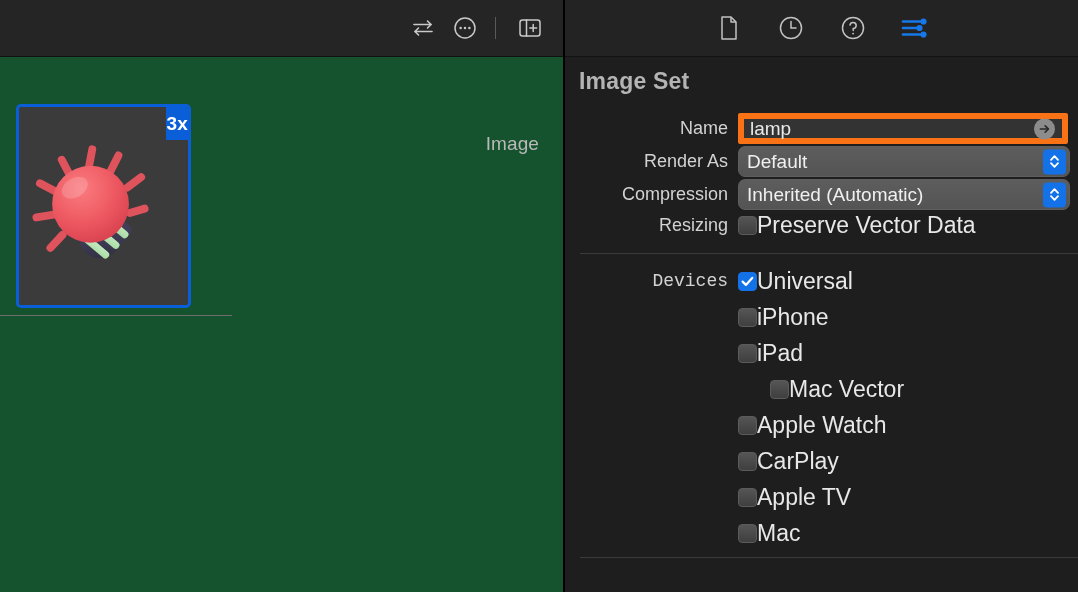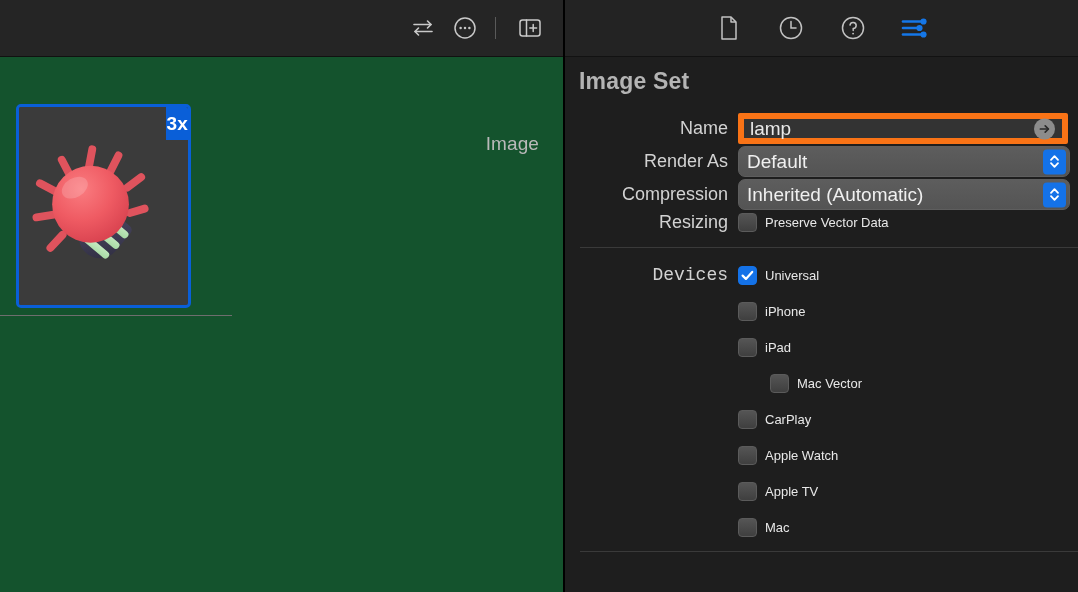--- a/index.html
+++ b/index.html
@@ -271,23 +271,22 @@
     cursor: default;
     display: flex;
     align-items: center;
     justify-content: center;
   }
   .cb.checked {
     background: #1472e8;
     border-color: #1472e8;
   }
   .cb-text {
-    font-size: 13px;
+    font-size: 23px;
     color: #e8e8e8;
-    margin-left: 8px;
     white-space: nowrap;
   }
 
   .hr {
     position: absolute;
     left: 15px;
     right: 0;
     height: 1px;
     background: #3a3a3a;
   }
@@ -521,27 +520,27 @@
 
           <div class="device-row">
             <div class="device-pad"></div>
             <div class="cb indent"></div>
             <div class="cb-text">Mac Vector</div>
           </div>
 
           <div class="device-row">
             <div class="device-pad"></div>
             <div class="cb"></div>
+            <div class="cb-text">Apple Watch</div>
+          </div>
+
+          <div class="device-row">
+            <div class="device-pad"></div>
+            <div class="cb"></div>
             <div class="cb-text">CarPlay</div>
-          </div>
-
-          <div class="device-row">
-            <div class="device-pad"></div>
-            <div class="cb"></div>
-            <div class="cb-text">Apple Watch</div>
           </div>
 
           <div class="device-row">
             <div class="device-pad"></div>
             <div class="cb"></div>
             <div class="cb-text">Apple TV</div>
           </div>
 
           <div class="device-row">
             <div class="device-pad"></div>

